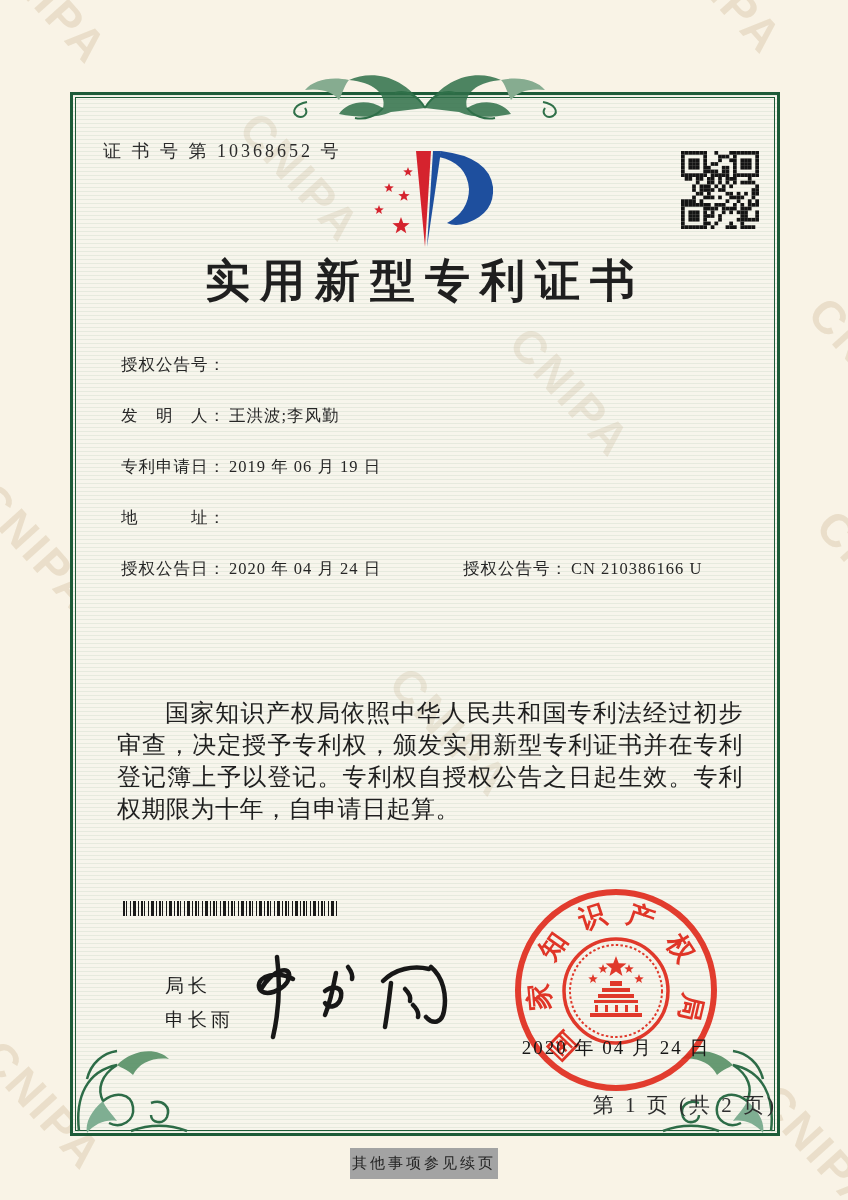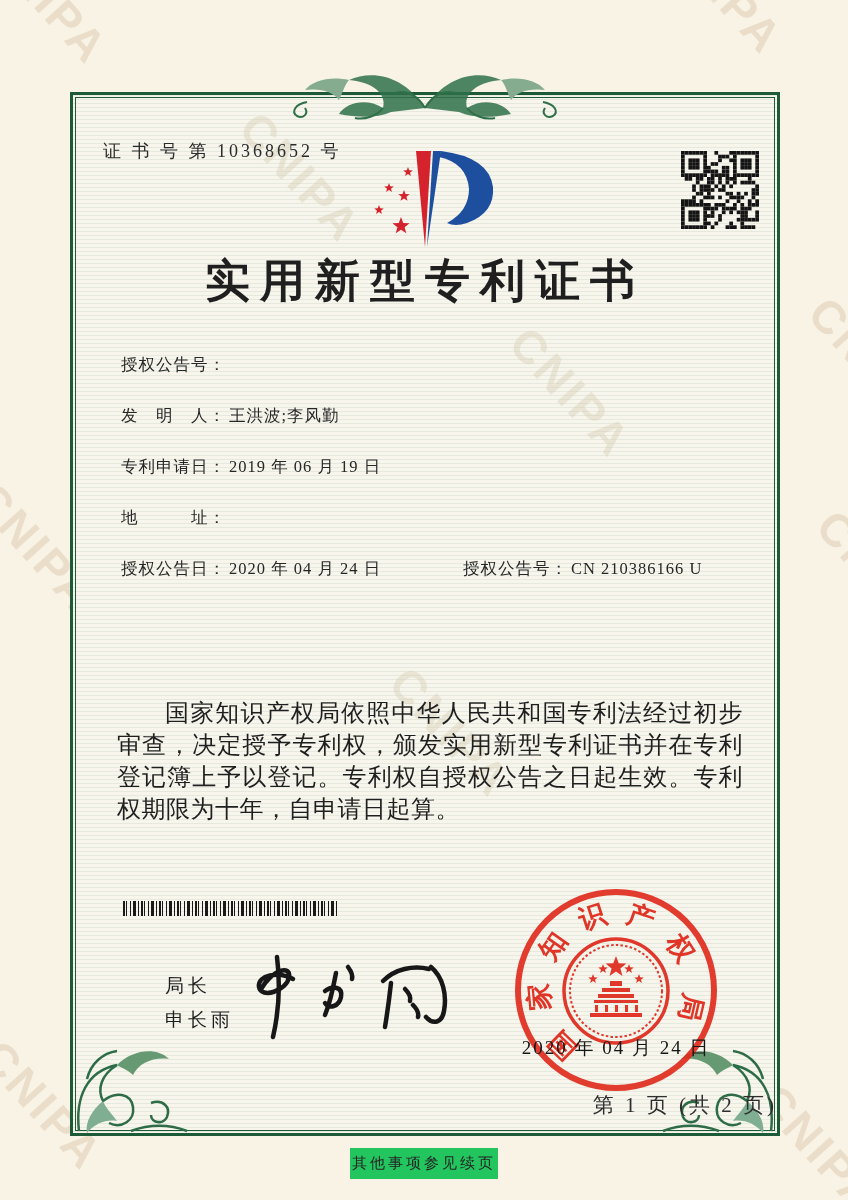--- a/index.html
+++ b/index.html
@@ -74,21 +74,21 @@
   .seal svg{position:absolute;left:0;top:0;}
   .seal-char{font-size:27px;font-weight:bold;fill:#df2b1d;text-anchor:middle;font-family:"Liberation Serif",serif;}
   .seal-date{
     position:absolute;left:0;top:150px;width:100%;text-align:center;
     font-size:19px;letter-spacing:2px;color:#161616;z-index:3;
   }
   
   .page-num{left:0;bottom:14px;width:100%;text-align:right;font-size:21px;letter-spacing:3px;color:#2e2e2e;}
   .note{
     position:absolute;top:1148px;left:50%;transform:translateX(-50%);
-    background:#22c55e;padding:6px 2px;font-size:15px;letter-spacing:3px;color:#242424;z-index:3;
+    background:#a3a3a3;padding:6px 2px;font-size:15px;letter-spacing:3px;color:#242424;z-index:3;
   }
 </style>
 </head>
 <body>
 
 <span class="wm" style="left:-30px;top:-28px;">CNIPA</span>
 <span class="wm" style="left:645px;top:-38px;">CNIPA</span>
 <span class="wm" style="left:792px;top:335px;">CNIPA</span>
 <span class="wm" style="left:-42px;top:520px;">CNIPA</span>
 <span class="wm" style="left:800px;top:548px;">CNIPA</span>

